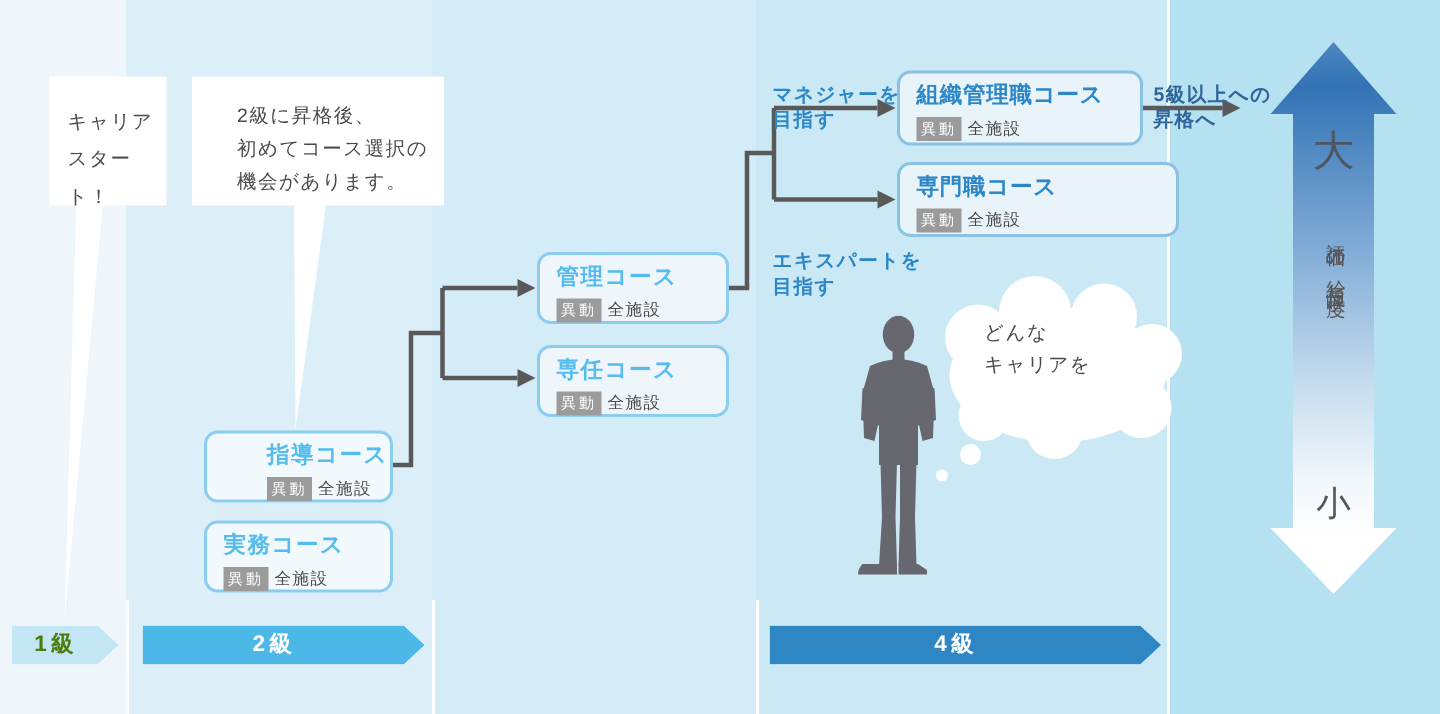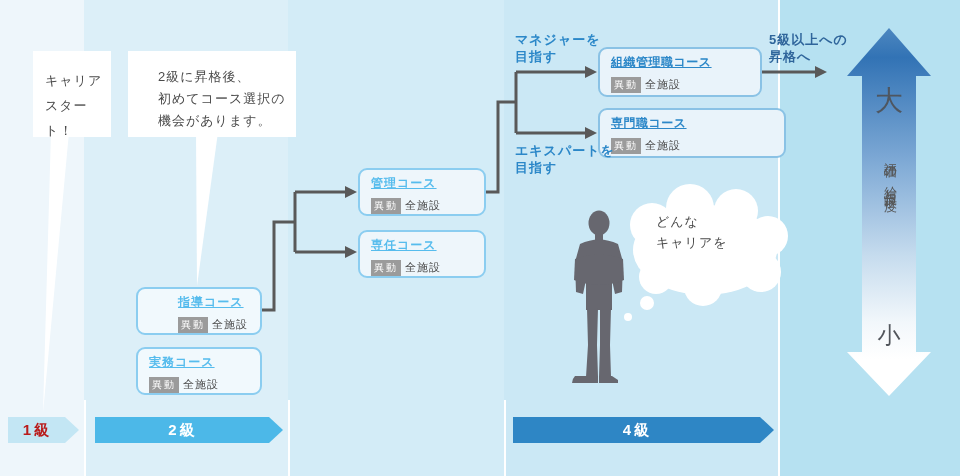--- a/index.html
+++ b/index.html
@@ -18,29 +18,29 @@
   .bubble-tail,.cloud{fill:#ffffff;}
   .silhouette{fill:var(--silhouette,#67676f);}
   .bubble{position:absolute;background:#ffffff;color:#4a4a4a;font-size:13px;box-sizing:border-box;}
   .bubble .ln{letter-spacing:1px;}
   .bubble1{left:33px;top:51px;width:78px;height:86px;padding:17px 0 0 12px;line-height:25px;}
   .bubble2{left:128px;top:51px;width:168px;height:86px;padding:15px 0 0 30px;line-height:22px;}
   .thought-text{position:absolute;left:656px;top:211px;font-size:13px;color:#4a4a4a;line-height:21px;letter-spacing:1px;}
   .course-box{position:absolute;box-sizing:border-box;background:#f1f9fd;border:2px solid #8bcdf0;border-radius:9px;padding:5px 0 0 11px;}
   .course-box.lv3{background:#eef6fb;}
   .course-box.lv4{background:#e9f3fa;border-color:#8ac2e5;}
-  .course-title{font-size:12px;font-weight:bold;color:var(--course-title-light,#56bced);letter-spacing:1px;white-space:nowrap;text-decoration:underline;}
+  .course-title{font-size:15px;font-weight:bold;color:var(--course-title-light,#56bced);letter-spacing:1px;white-space:nowrap;}
   .lv4 .course-title{color:var(--course-title-dark,#2b87c8);letter-spacing:0.5px;}
   .course-meta{margin-top:3px;white-space:nowrap;}
   .badge{display:inline-block;background:var(--badge-bg,#9b9b9b);color:#fff;font-size:10px;padding:1px 3px;letter-spacing:2px;}
   .scope{font-size:11px;color:#4a4a4a;margin-left:4px;letter-spacing:1px;}
-  .path-label{position:absolute;font-size:13px;font-weight:bold;line-height:17px;color:var(--course-title-dark,#2b87c8);letter-spacing:1px;white-space:nowrap;}
+  .path-label{position:absolute;font-size:13px;font-weight:bold;line-height:17px;color:var(--course-title-dark,#2b87c8);letter-spacing:1px;white-space:nowrap;margin-top:23px;}
   .promo{color:var(--promotion-label,#2f659b);}
   .chevron{position:absolute;top:417px;height:26px;line-height:26px;font-size:15px;font-weight:bold;color:#ffffff;text-align:center;letter-spacing:3px;clip-path:polygon(0 0,calc(100% - 14px) 0,100% 50%,calc(100% - 14px) 100%,0 100%);padding-right:12px;box-sizing:border-box;}
-  .c1{left:8px;width:71px;background:var(--chevron-1,#c3e6f4);color:#b91c1c;text-align:center;}
+  .c1{left:8px;width:71px;background:var(--chevron-1,#c3e6f4);color:#4d7c0f;text-align:center;}
   .c2{left:95px;width:188px;background:var(--chevron-2,#4cb8e8);}
   .c3{left:297px;width:198px;background:var(--chevron-3,#8db9dc);}
   .c4{left:513px;width:261px;background:var(--chevron-4,#2e86c5);}
   .axis-max{position:absolute;left:874px;top:82px;width:30px;text-align:center;font-size:28px;color:#4e5660;letter-spacing:0;}
   .axis-min{position:absolute;left:876px;top:320px;width:26px;text-align:center;font-size:23px;color:#52565c;}
   .axis-label{position:absolute;left:881px;top:152px;height:180px;writing-mode:vertical-rl;font-size:13px;color:#555555;letter-spacing:3px;}
 </style>
 </head>
 <body>
 

